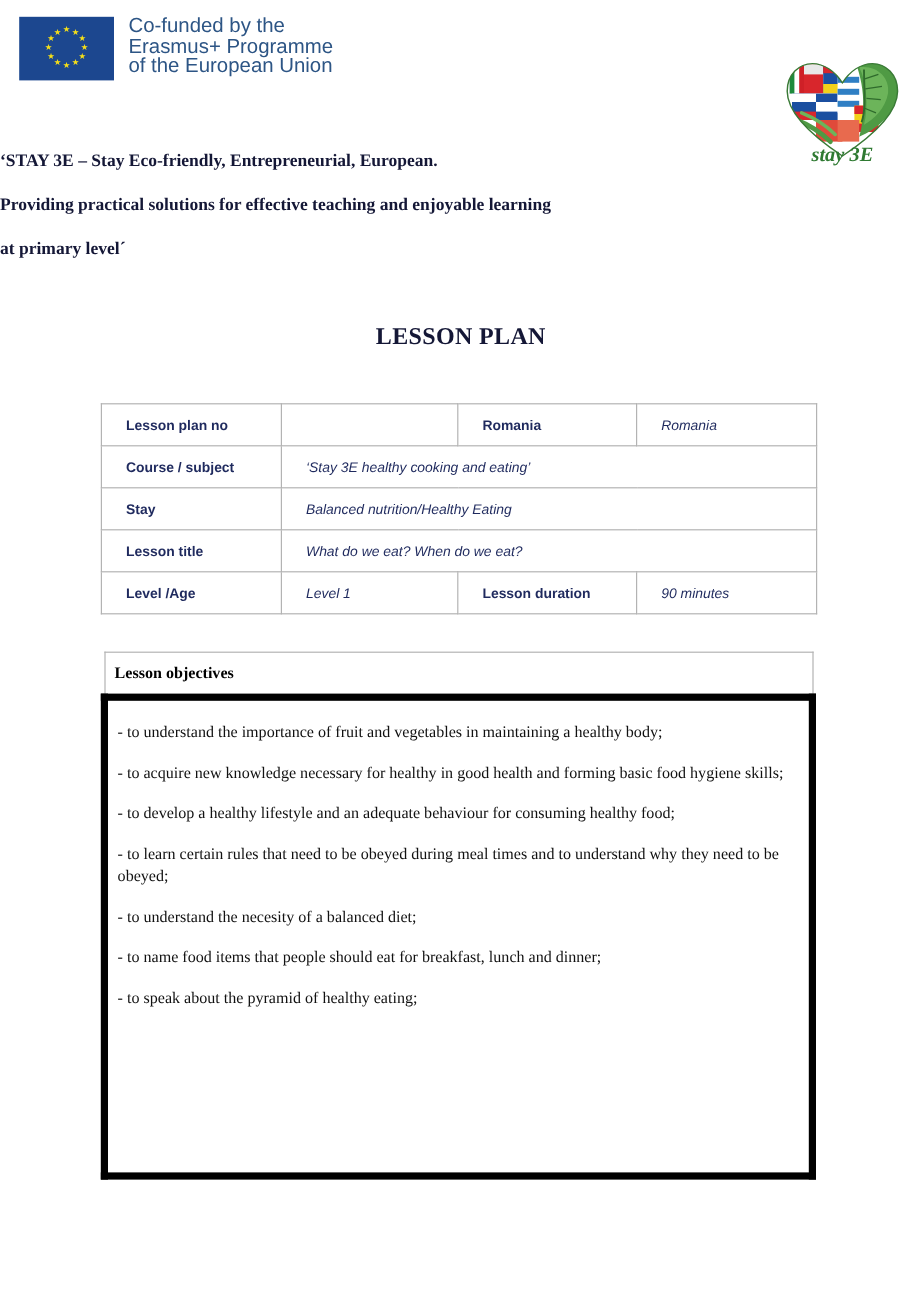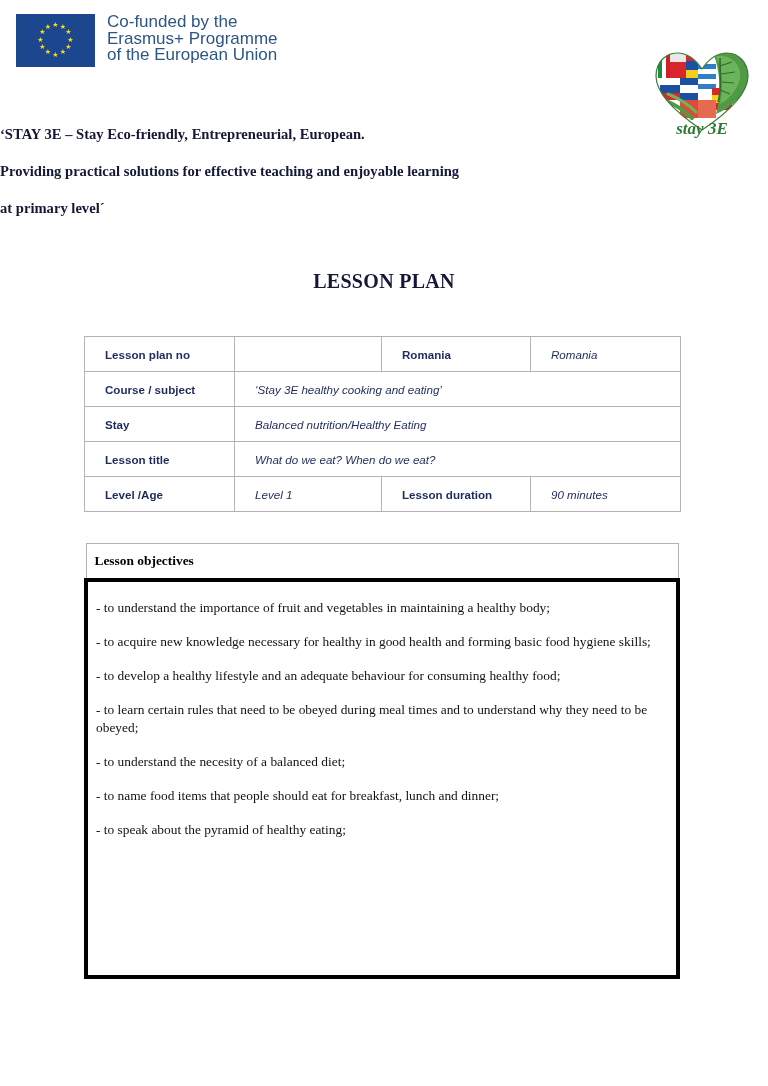--- a/index.html
+++ b/index.html
@@ -140,21 +140,21 @@
     border: 1px solid #b3b3b3;
     height: 34px;
     padding: 0 8px;
     font-family: "Liberation Serif", serif;
     font-weight: bold;
     font-size: 13.4px;
     color: #000000;
     vertical-align: middle;
   }
   .objectives .obj-body {
-    border: 4px solid #000000;
+    border: 6px solid #000000;
     height: 368px;
     padding: 17px 8px 8px 8px;
     vertical-align: top;
     font-family: "Liberation Serif", serif;
     font-size: 13.4px;
     color: #111111;
     line-height: 18px;
   }
   .objectives .obj-body p {
     margin: 0 0 16px 0;

